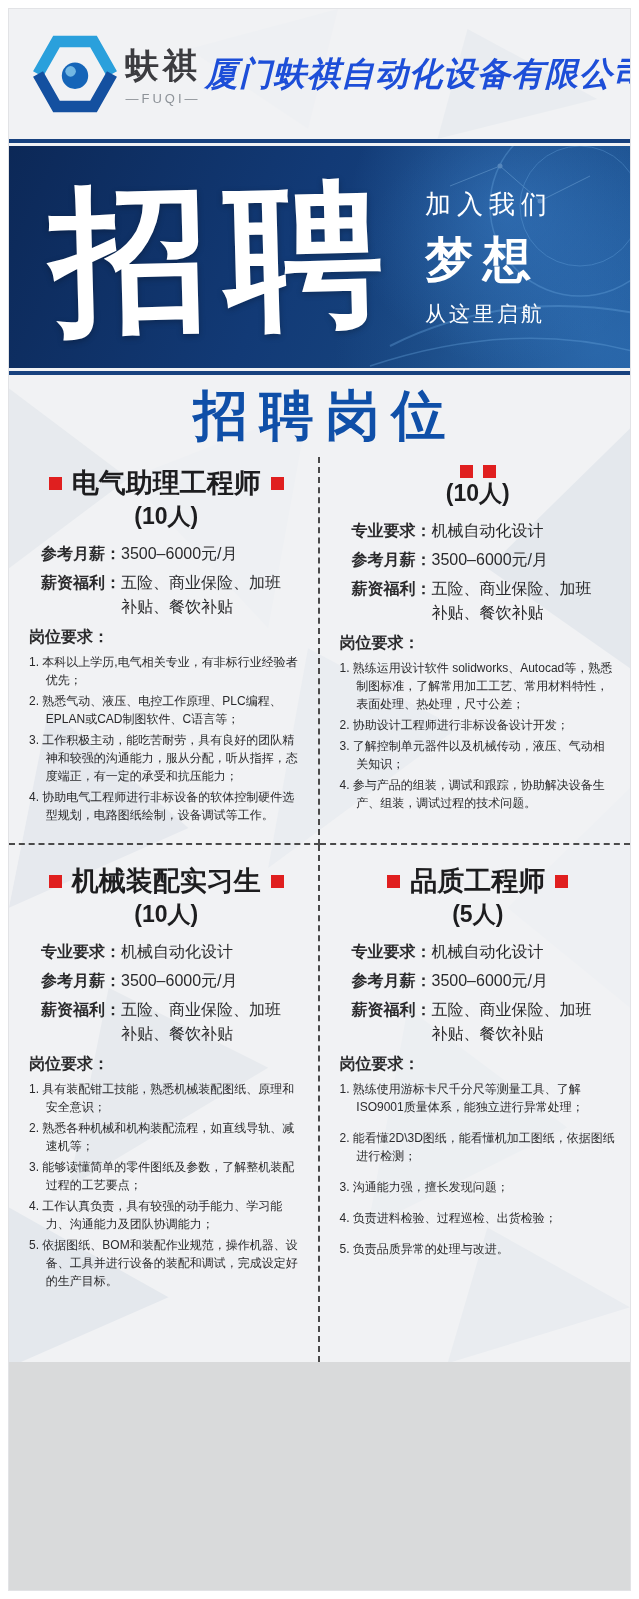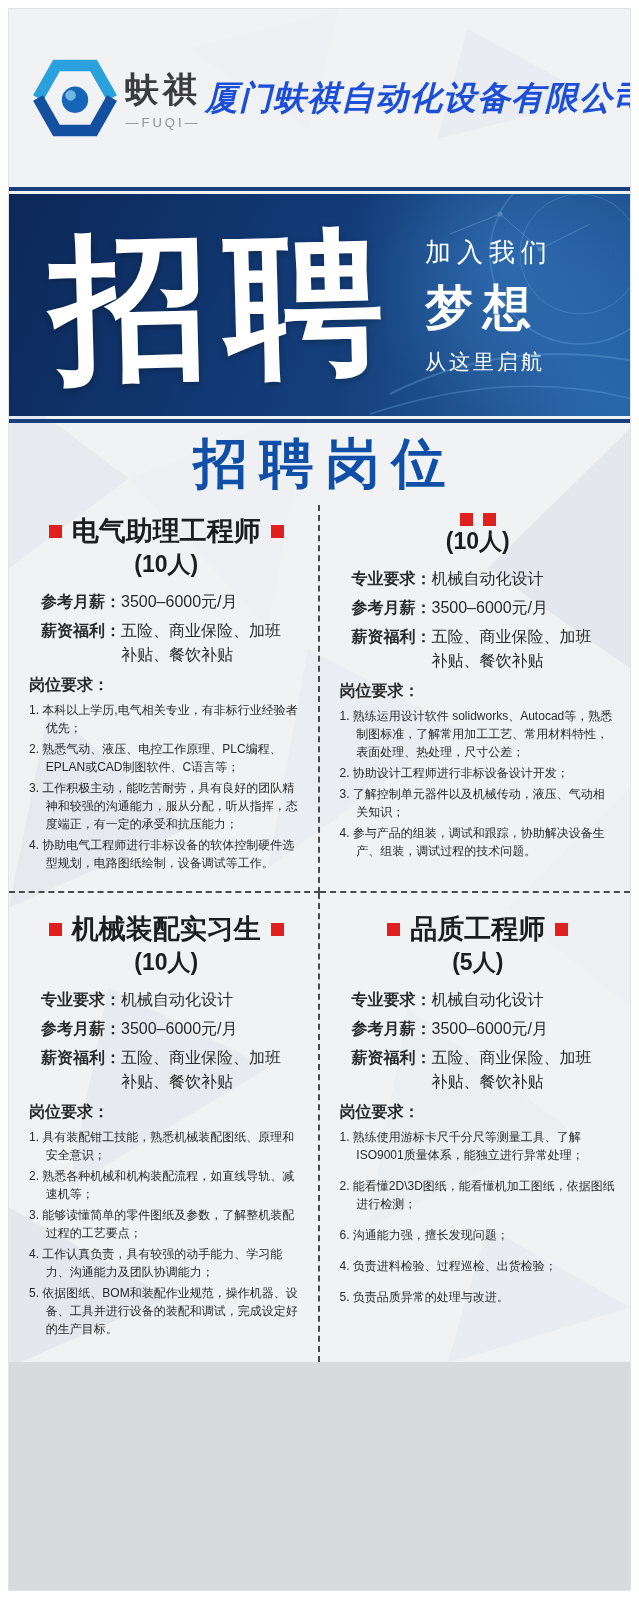--- a/index.html
+++ b/index.html
@@ -14,21 +14,21 @@
   }
   .inner {
     position:absolute; left:8px; top:8px; right:8px; bottom:8px;
     background:#f1f2f4; display:flex; flex-direction:column; overflow:hidden;
     border:1px solid #e2e3e6;
   }
   .poly-bg { position:absolute; left:0; top:0; width:100%; height:100%; z-index:0; pointer-events:none; }
 
   
   .header {
-    position:relative; z-index:1; height:178px; flex:0 0 auto;
+    position:relative; z-index:1; height:130px; flex:0 0 auto;
     display:flex; align-items:center; padding:0 18px 0 22px;
   }
   .logo-wrap { display:flex; align-items:center; flex:0 0 auto; }
   .hex-svg { width:88px; height:88px; }
   .logo-text-block { margin-left:6px; text-align:center; }
   .logo-cn { font-size:34px; font-weight:bold; color:#3c3c40; letter-spacing:4px; }
   .logo-en { font-size:13px; color:#8d9298; letter-spacing:3px; margin-top:2px; }
   .company-name {
     flex:1; text-align:center; font-size:33px; font-weight:bold; font-style:italic;
     color:#1d4ed8; letter-spacing:1px; padding-left:4px; white-space:nowrap;
@@ -253,21 +253,21 @@
           <span class="f-value">3500–6000元/月</span>
         </div>
         <div class="field">
           <span class="f-label">薪资福利：</span>
           <span class="f-value">五险、商业保险、加班补贴、餐饮补贴</span>
         </div>
         <div class="req-label">岗位要求：</div>
         <ul class="req-list">
           <li>1. 熟练使用游标卡尺千分尺等测量工具、了解ISO9001质量体系，能独立进行异常处理；</li>
           <li>2. 能看懂2D\3D图纸，能看懂机加工图纸，依据图纸进行检测；</li>
-          <li>6. 沟通能力强，擅长发现问题；</li>
+          <li>3. 沟通能力强，擅长发现问题；</li>
           <li>4. 负责进料检验、过程巡检、出货检验；</li>
           <li>5. 负责品质异常的处理与改进。</li>
         </ul>
       </section>
     </div>
 
     <div class="bottom">
       
     </div>
 

